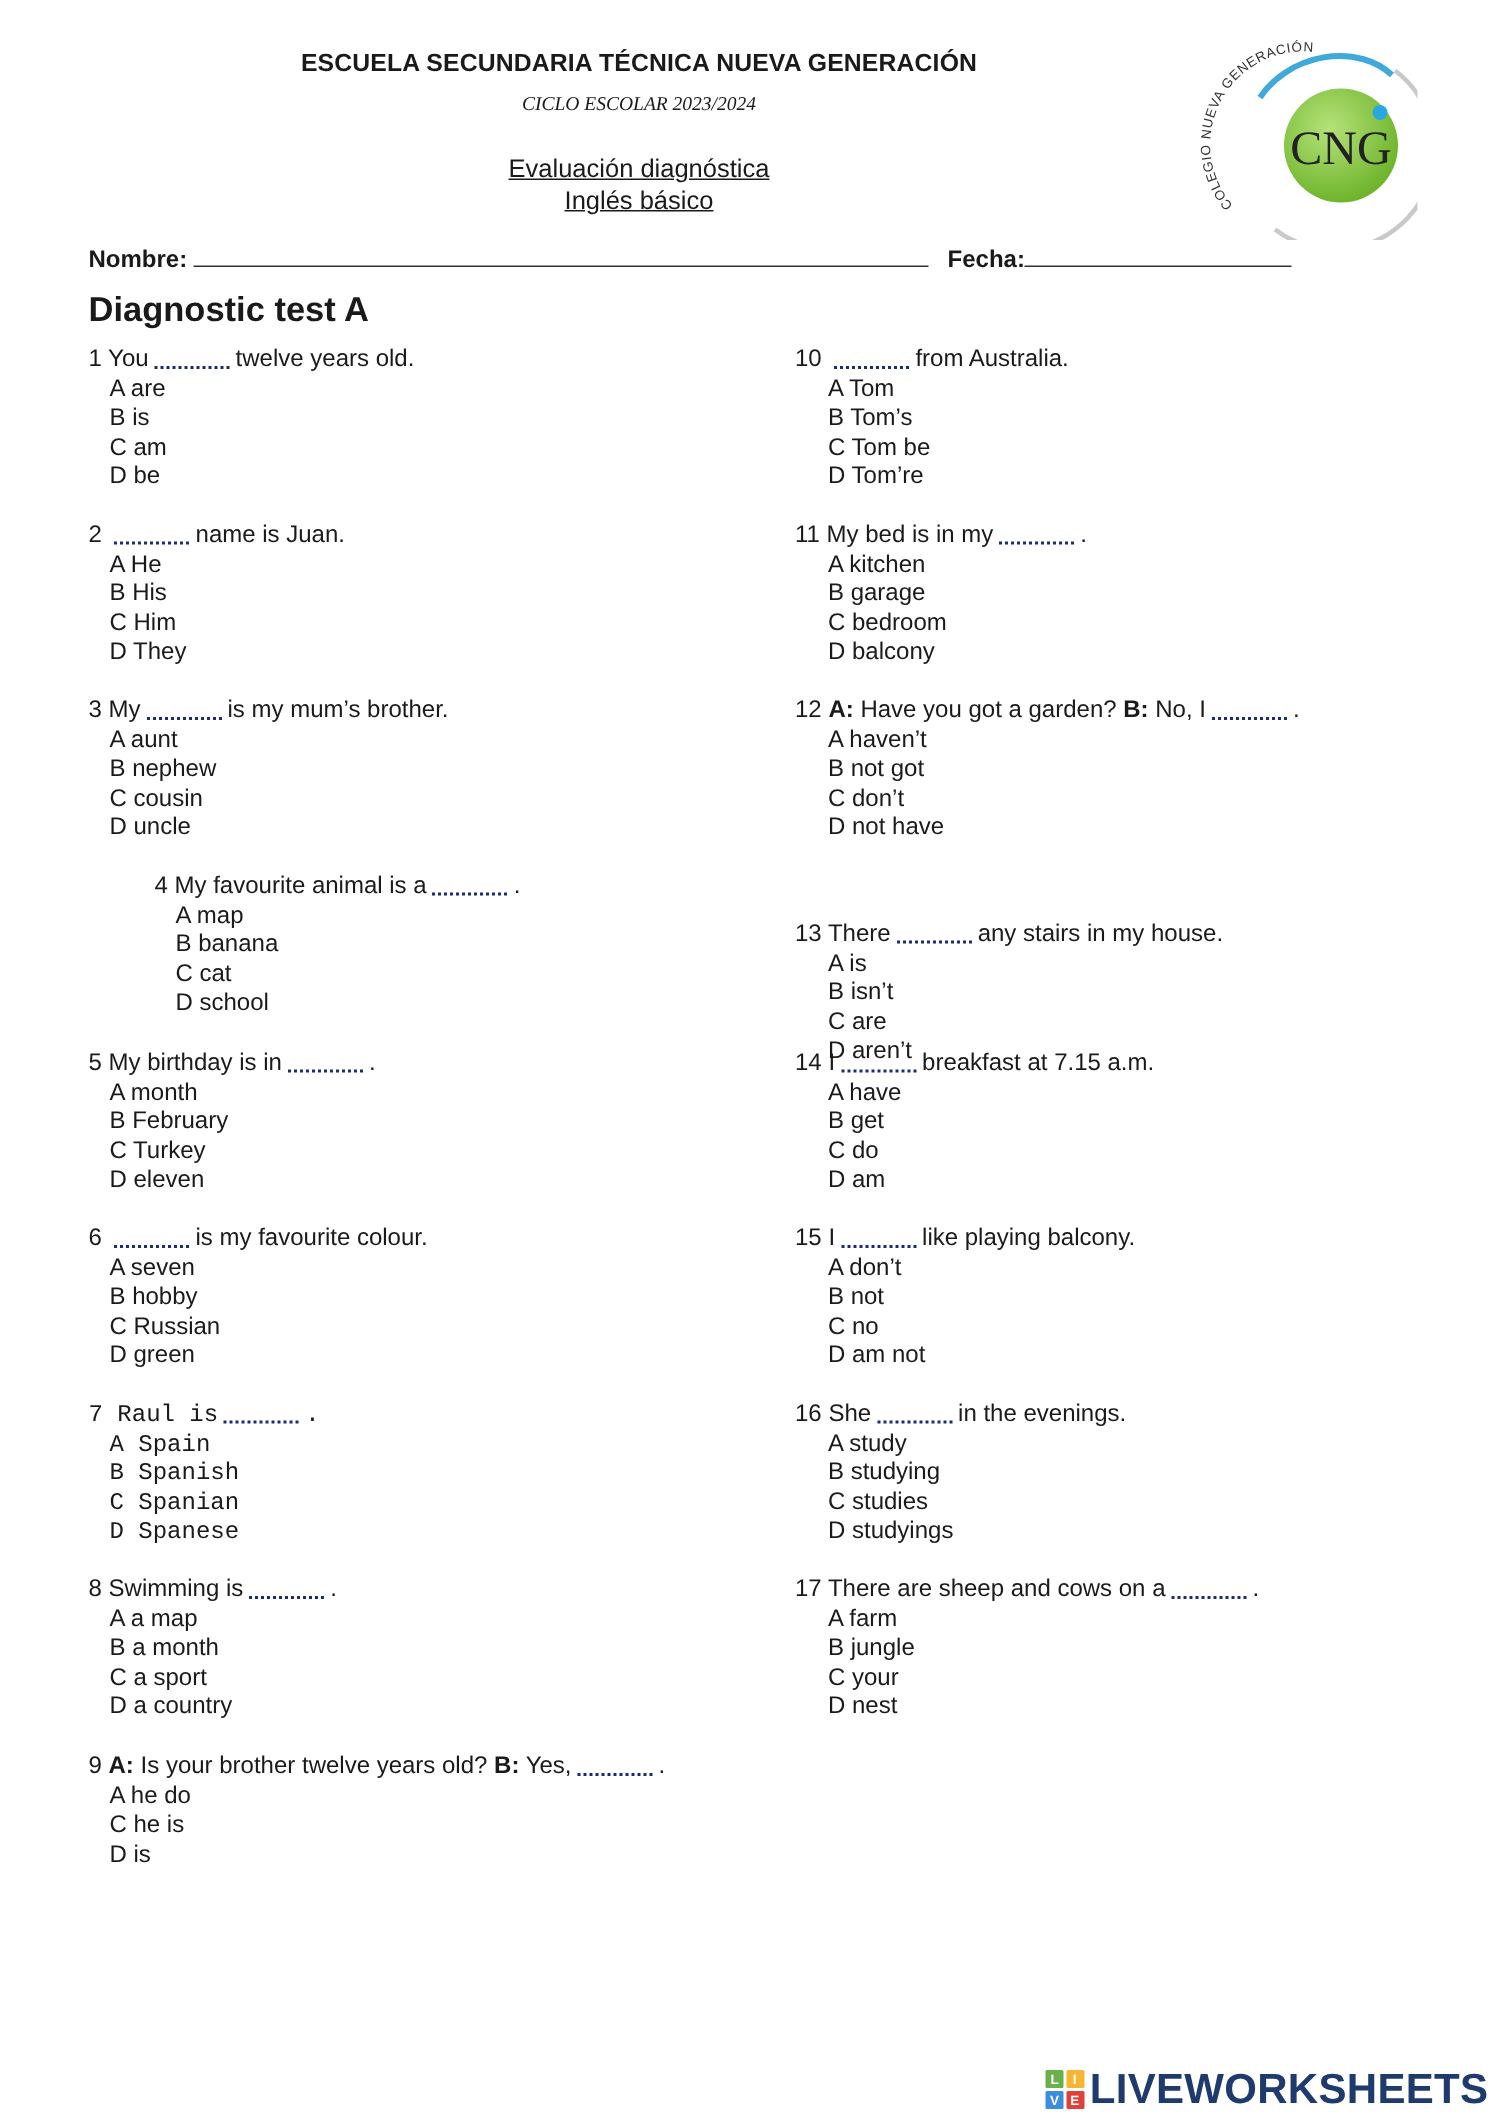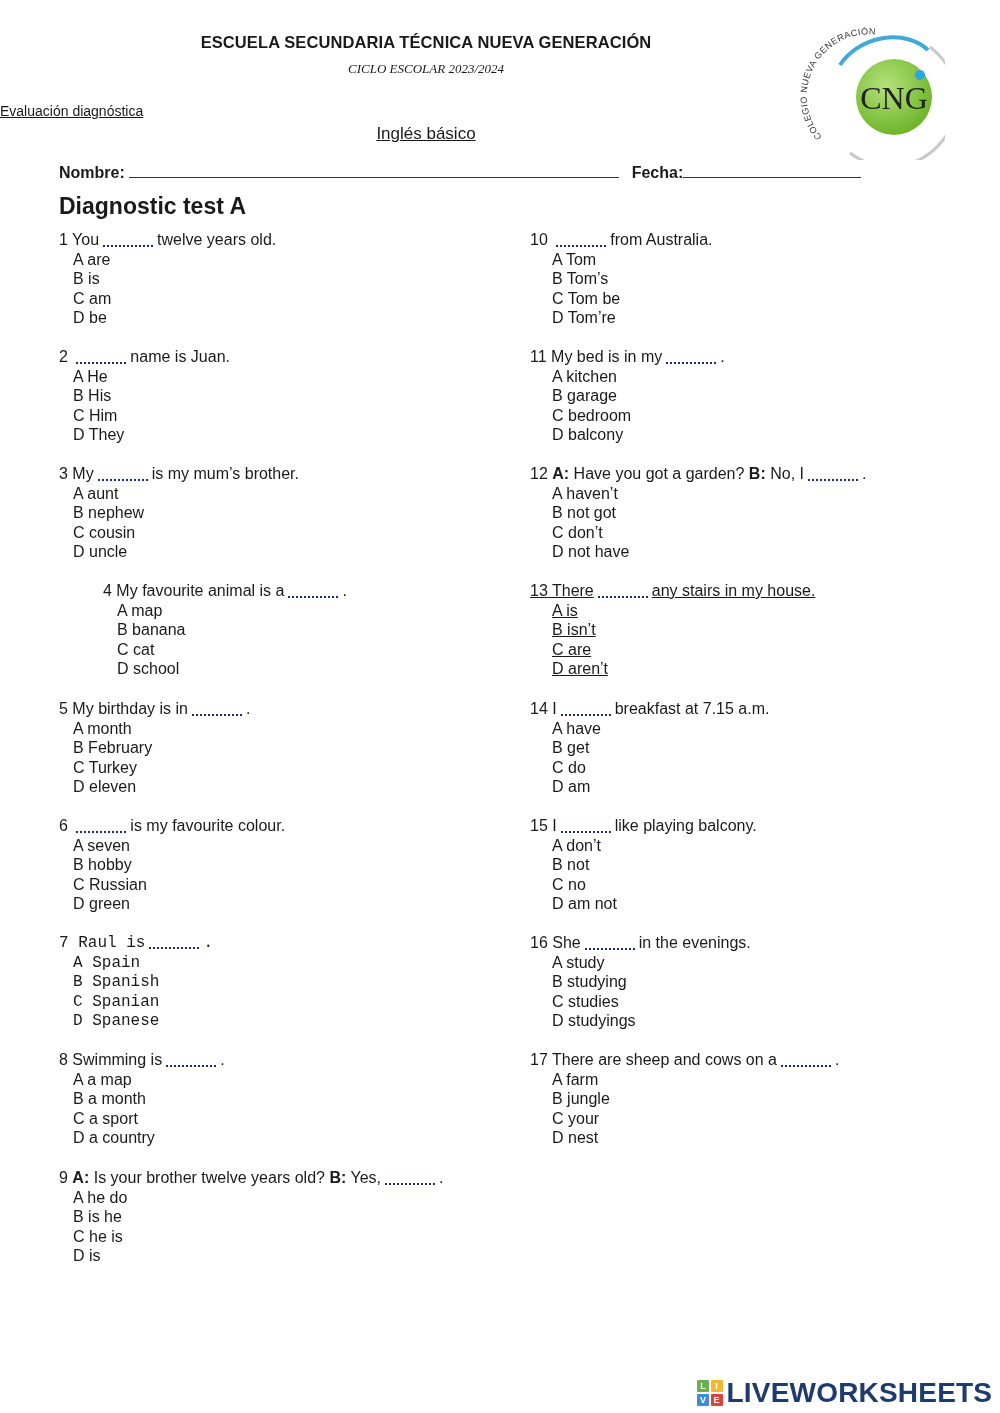--- a/index.html
+++ b/index.html
@@ -1,21 +1,21 @@
 <!DOCTYPE html>
 <html><head>
 <meta charset="utf-8">
 <style>
   html, body { margin:0; padding:0; background:#ffffff; }
   body { width:1000px; height:1413px; position:relative; overflow:hidden;
          font-family:"Liberation Sans", "DejaVu Sans", sans-serif; color:#1a1a1a; }
   .abs { position:absolute; }
   .school { left:0; width:852px; top:33px; text-align:center; font-weight:bold; font-size:16.5px; letter-spacing:0.1px; }
   .cycle { left:0; width:852px; top:61px; text-align:center; font-family:"Liberation Serif", "DejaVu Serif", serif; font-style:italic; font-size:13px; }
-  .eval { left:0; width:852px; top:103px; font-size:14px; text-decoration:underline; }
+  .eval { left:0; width:852px; top:103px; text-align:center; font-size:17px; text-decoration:underline; }
   .subject { left:0; width:852px; top:124px; text-align:center; font-size:17px; text-decoration:underline; }
   .name-row { left:59px; top:163px; font-weight:bold; font-size:16px; white-space:nowrap; }
   .name-row .line { display:inline-block; border-bottom:1.5px solid #333; height:14px; vertical-align:baseline; }
   .logo { left:800px; top:25px; width:145px; height:135px; }
   .title { left:59px; top:193px; font-size:23px; font-weight:bold; }
   .q { position:absolute; font-size:16px; line-height:19.6px; }
   .q .stem { white-space:nowrap; }
   .q .opt { padding-left:14px; white-space:nowrap; }
   .q .opt.r { padding-left:22px; }
   .blank { display:inline-block; width:50px; height:12px; vertical-align:baseline;
@@ -114,21 +114,20 @@
     <div class="q" style="left: 59px; top: 1050px;">
       <div class="stem"><span>8</span> <span>Swimming is</span><span class="blank"></span><span>.</span></div>
       <div class="opt">A a map</div>
       <div class="opt">B a month</div>
       <div class="opt">C a sport</div>
       <div class="opt">D a country</div>
     </div>
     <div class="q" style="left: 59px; top: 1168px;">
       <div class="stem"><span>9</span> <b>A:</b> <span>Is your brother twelve years old?</span> <b>B:</b> <span>Yes,</span><span class="blank"></span><span>.</span></div>
       <div class="opt">A he do</div>
-      <div class="opt">B is he</div>
       <div class="opt">C he is</div>
       <div class="opt">D is</div>
     </div>
     <div class="q" style="left: 530px; top: 230px;">
       <div class="stem"><span>10</span> <span class="blank"></span><span>from Australia.</span></div>
       <div class="opt r">A Tom</div>
       <div class="opt r">B Tom’s</div>
       <div class="opt r">C Tom be</div>
       <div class="opt r">D Tom’re</div>
     </div>
@@ -139,21 +138,21 @@
       <div class="opt r">C bedroom</div>
       <div class="opt r">D balcony</div>
     </div>
     <div class="q" style="left: 530px; top: 464px;">
       <div class="stem"><span>12</span> <b>A:</b> <span>Have you got a garden?</span> <b>B:</b> <span>No, I</span><span class="blank"></span><span>.</span></div>
       <div class="opt r">A haven’t</div>
       <div class="opt r">B not got</div>
       <div class="opt r">C don’t</div>
       <div class="opt r">D not have</div>
     </div>
-    <div class="q" style="left: 530px; top: 581px; text-decoration: underline;">
+    <div class="q" style="left: 530px; top: 613px;">
       <div class="stem"><span>13</span> <span>There</span><span class="blank"></span><span>any stairs in my house.</span></div>
       <div class="opt r">A is</div>
       <div class="opt r">B isn’t</div>
       <div class="opt r">C are</div>
       <div class="opt r">D aren’t</div>
     </div>
     <div class="q" style="left: 530px; top: 699px;">
       <div class="stem"><span>14</span> <span>I</span><span class="blank"></span><span>breakfast at 7.15 a.m.</span></div>
       <div class="opt r">A have</div>
       <div class="opt r">B get</div>

